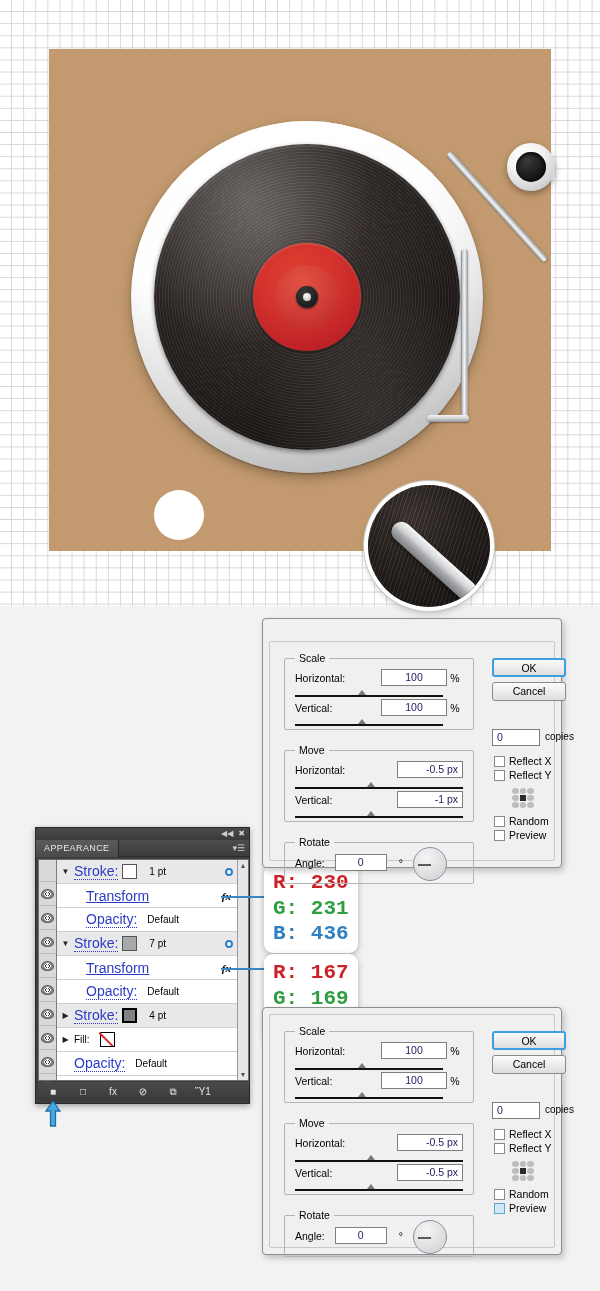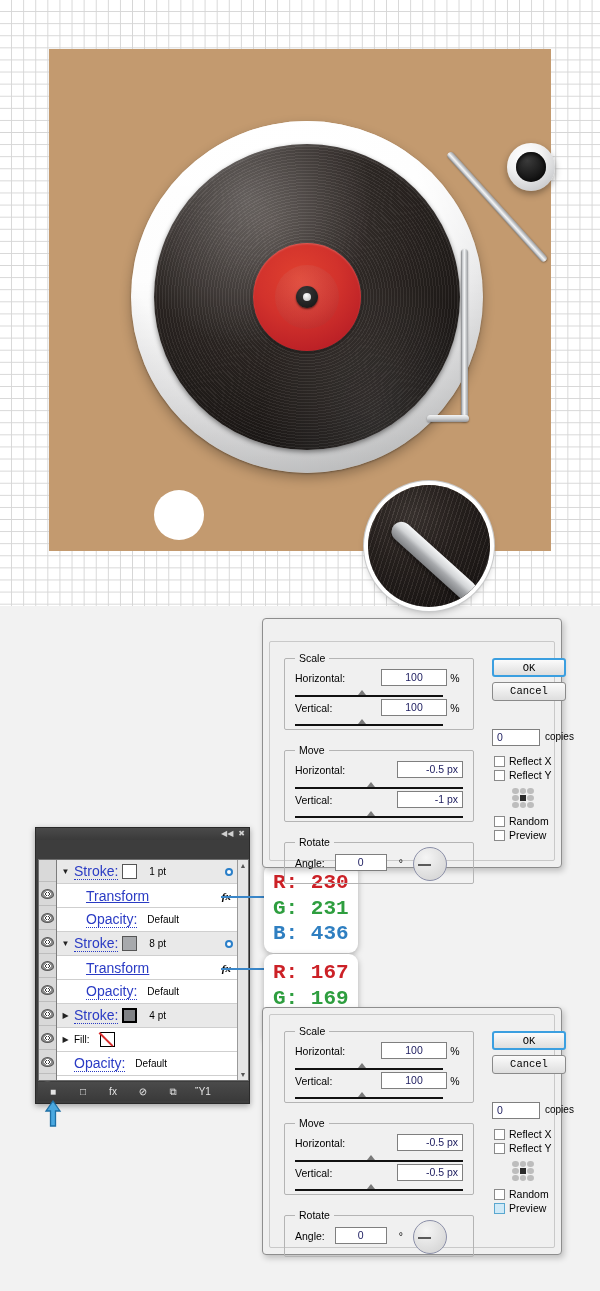--- a/index.html
+++ b/index.html
@@ -279,21 +279,21 @@
     position:absolute; width:34px; height:34px; border-radius:50%;
     background:radial-gradient(circle at 38% 30%, #f5f5f5, #cfcfcf);
     border:1px solid #8b8fa8;
   }
   .dial::after{
     content:""; position:absolute; left:4px; top:16px; width:13px; height:1.5px; background:#5a5a5a;
   }
   .btn{
     position:absolute; width:74px; height:19px; border-radius:3px;
     background:linear-gradient(to bottom,#fbfbfb,#dedede);
-    border:1px solid #8a8a8a; text-align:center; font-size:10.5px; line-height:17px; color:#000;font-family:Liberation Mono, monospace;
+    border:1px solid #8a8a8a; text-align:center; font-size:10.5px; line-height:17px; color:#000;
   }
   .btn.primary{ border:2px solid #3b9fe0; }
   .copies-input{
     position:absolute; width:48px; height:17px; background:#fff;
     border:1px solid #7f7f7f; font-size:10.5px; line-height:15px; padding:0 4px; color:#1b1b5e;
   }
   .copies-lbl{ position:absolute; font-size:10px; }
   .chk{
     position:absolute; display:flex; align-items:center; gap:4px; font-size:10.5px;
   }
@@ -334,20 +334,24 @@
       <div id="zoom-bubble-arm"></div>
     </div>
   </div>
 </div>
 
 <div id="appearance-panel">
   <div class="panel-topbar">
     <span>◀◀</span>
     <span>✖</span>
   </div>
+  <div class="panel-tabbar">
+    <div class="panel-tab">APPEARANCE</div>
+    <div class="panel-menu-btn">▾☰</div>
+  </div>
 
   <div class="panel-body">
     <div class="eye-col">
       <div class="eye-cell hdr"></div>
       <div class="eye-cell">
           <span class="eye-glyph"></span>
         </div>
       <div class="eye-cell">
           <span class="eye-glyph"></span>
         </div>
@@ -393,21 +397,21 @@
       <div class="row">
         <span class="disc-arrow"></span>
         <span class="lbl dotted" style="margin-left:12px">Opacity:</span>
         <span class="lbl-plain" style="margin-left:6px">Default</span>
       </div>
 
       <div class="row alt">
         <span class="disc-arrow">▼</span>
         <span class="lbl dotted">Stroke:</span>
         <span class="swatch gray"></span>
-        <span class="val">8 pt</span>
+        <span class="val">7 pt</span>
         <span class="dot-anchor"></span>
       </div>
 
       <div class="row">
         <span class="disc-arrow"></span>
         <span class="lbl" style="margin-left:12px">Transform</span>
         <span class="fx">fx</span>
       </div>
 
       <div class="row">

